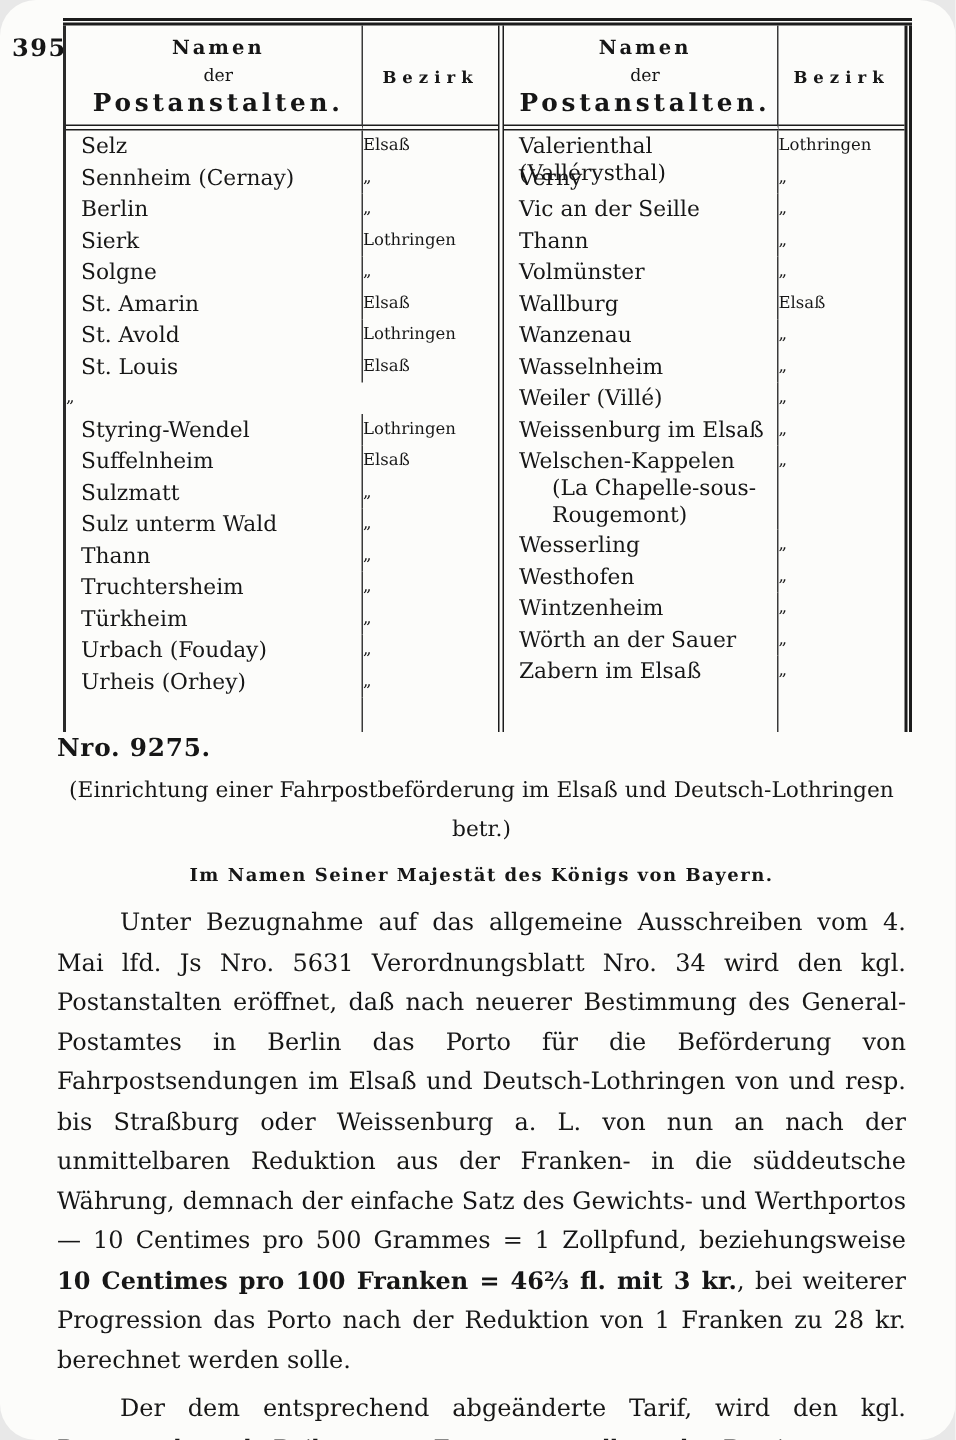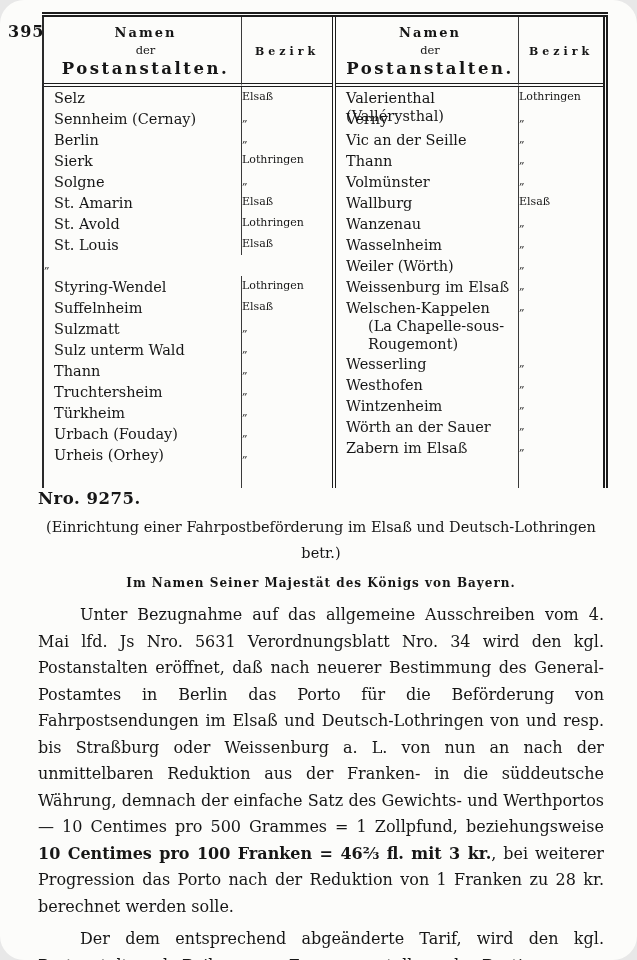--- a/index.html
+++ b/index.html
@@ -192,21 +192,21 @@
         </div>
       <div class="hrow trow">
           <div class="cell cname">Wanzenau</div>
           <div class="cell cbez ditto">„</div>
         </div>
       <div class="hrow trow">
           <div class="cell cname">Wasselnheim</div>
           <div class="cell cbez ditto">„</div>
         </div>
       <div class="hrow trow">
-          <div class="cell cname">Weiler (Wörth)</div>
+          <div class="cell cname">Weiler (Villé)</div>
           <div class="cell cbez ditto">„</div>
         </div>
       <div class="hrow trow">
           <div class="cell cname">Weissenburg im Elsaß</div>
           <div class="cell cbez ditto">„</div>
         </div>
       <div class="hrow trow tall">
           <div class="cell cname">
             <span class="wrapname">Welschen-Kappelen (La Chapelle-sous-Rougemont)</span>
           </div>

